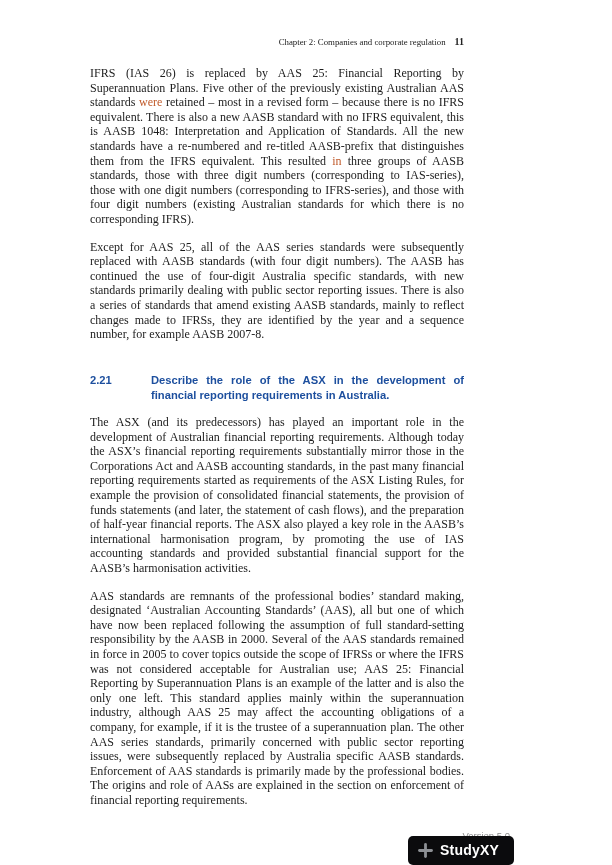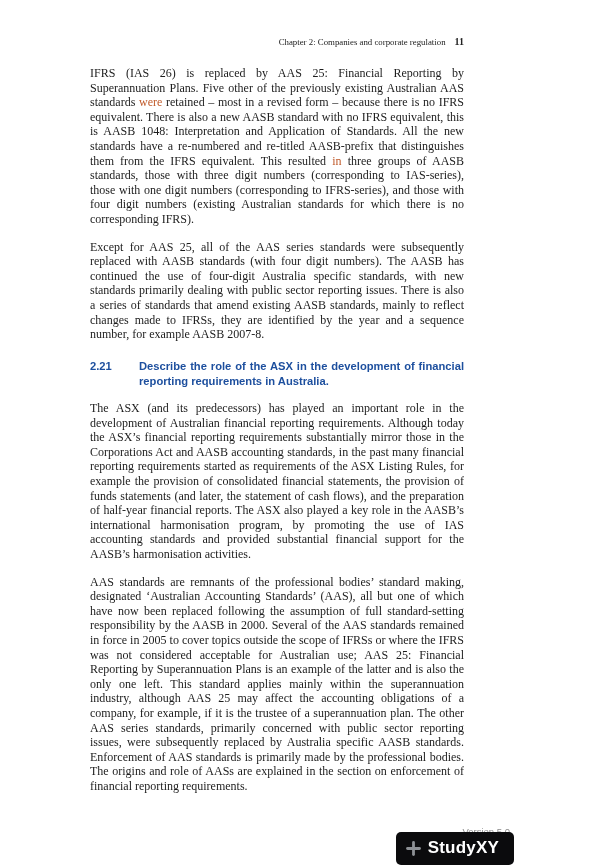--- a/index.html
+++ b/index.html
@@ -32,21 +32,22 @@
     margin: 0 0 13px 0;
   }
   .hl { color: var(--highlight, #c05a2a); }
   .section-heading {
     display: flex;
     color: var(--heading, #1d4f9e);
     font-family: "Liberation Sans", sans-serif;
     font-weight: bold;
     font-size: 11.2px;
     line-height: 15.2px;
-    margin: 17px 0 12px 0;
+    margin: 31px 0 12px 0;
+    gap: 12px;
   }
   .section-heading .num { flex: none; width: 49px; }
   .section-heading .txt { flex: 1; text-align: justify; }
   .gap-before { margin-top: 26px; }
   .page-footer {
     position: absolute;
     right: 6px;
     bottom: 0;
     display: flex;
     flex-direction: column;
@@ -63,21 +64,21 @@
     z-index: 2;
     display: flex;
     align-items: center;
     gap: 7px;
     background: var(--badge_bg, #0b0b0d);
     color: #ffffff;
     border-radius: 5px;
     padding: 6px 15px 7px 10px;
     font-family: "Liberation Sans", sans-serif;
     font-weight: bold;
-    font-size: 17px;
+    font-size: 14px;
     letter-spacing: 0.2px;
   }
   .plus-icon svg { display: block; }
 </style>
 </head>
 <body>
 
 <div class="page">
 
   <div class="page-header">

